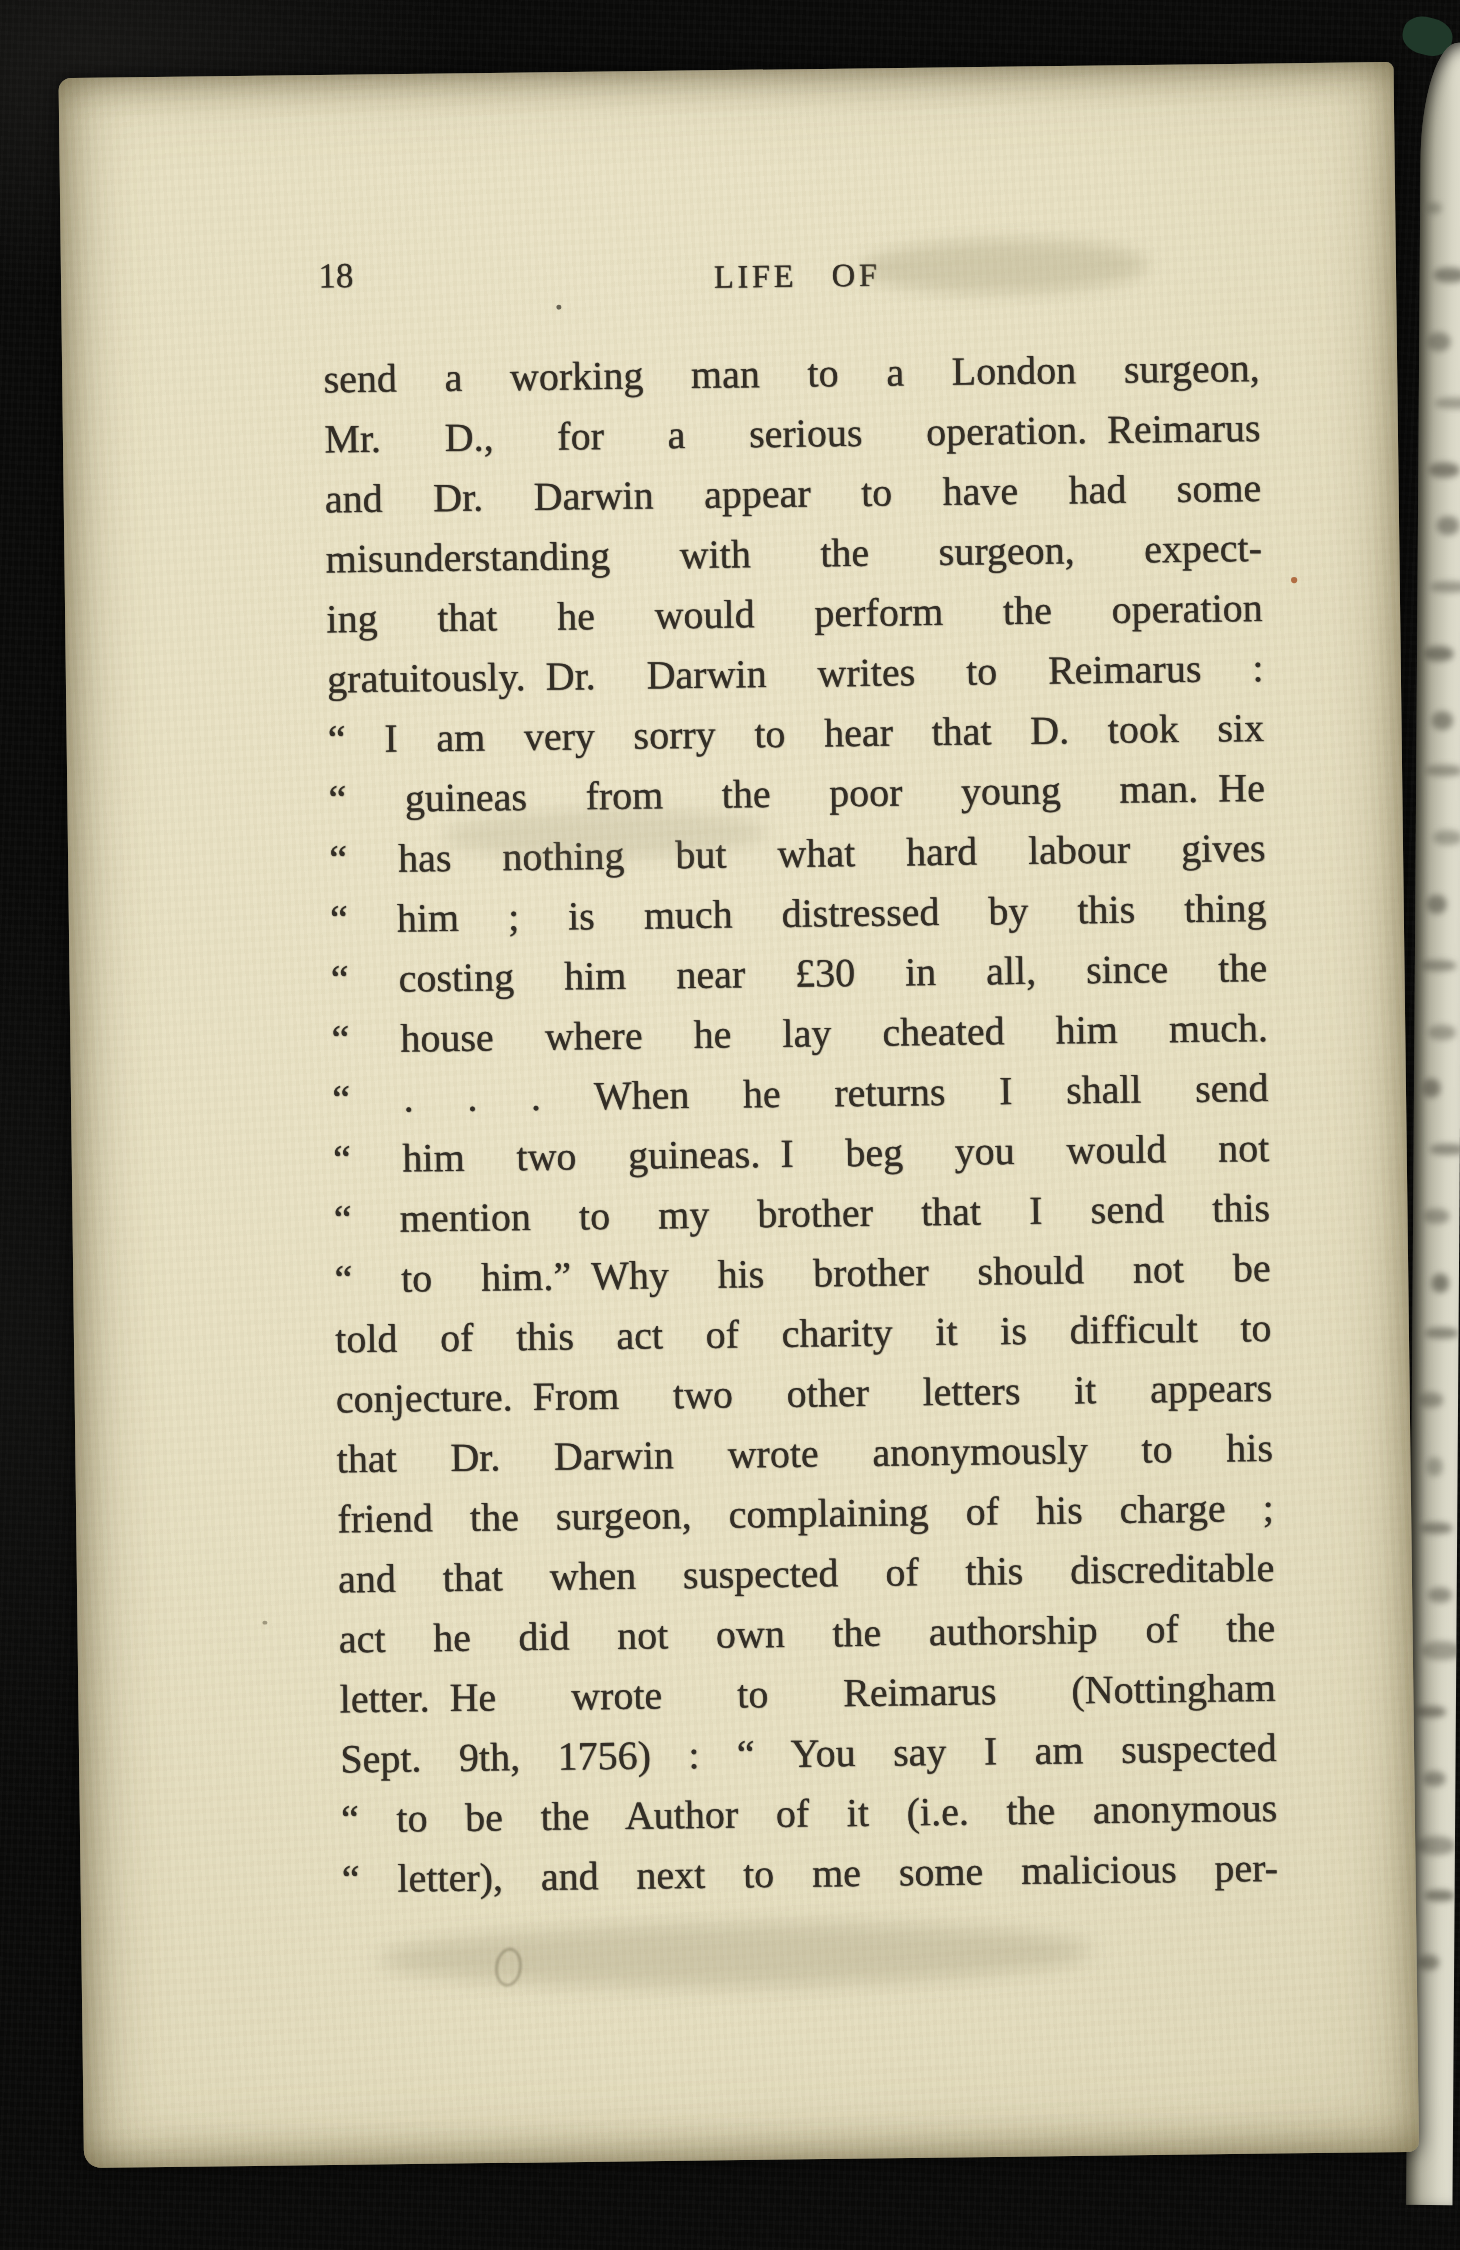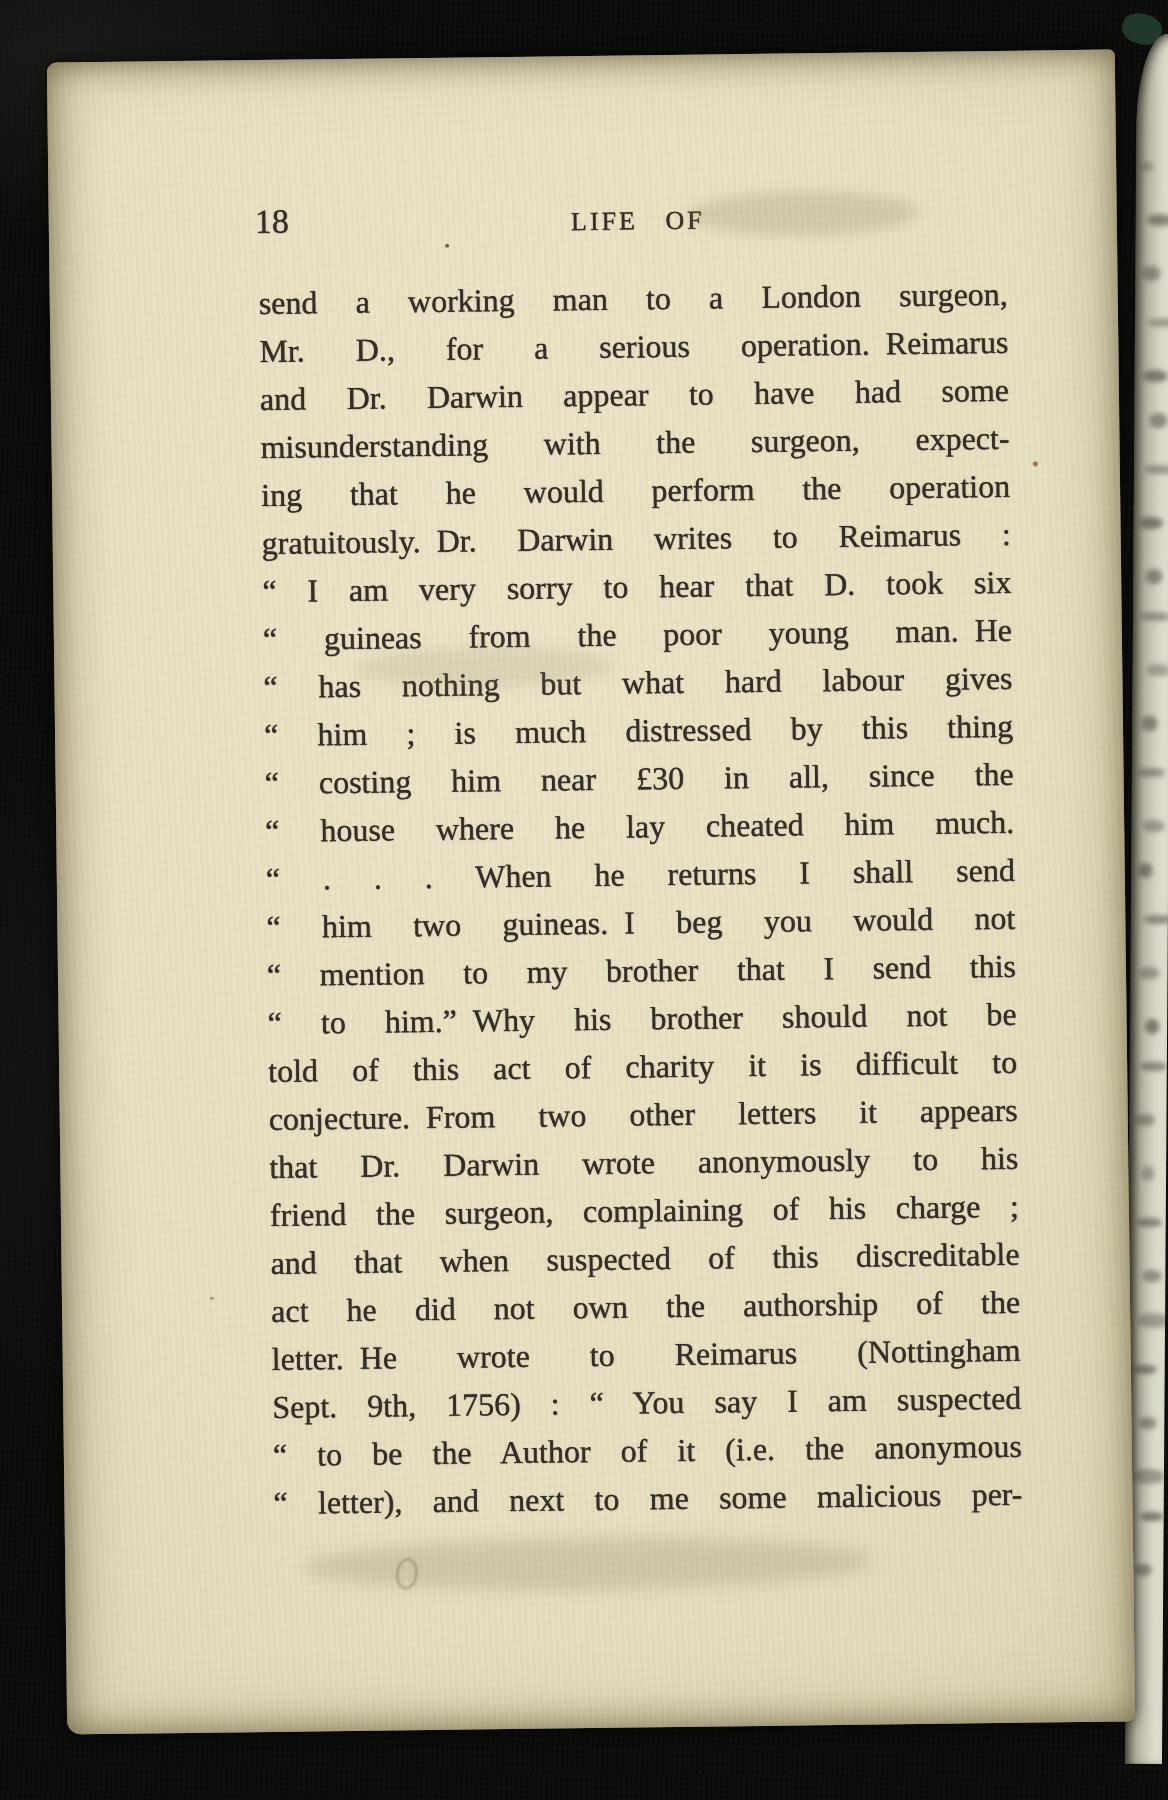--- a/index.html
+++ b/index.html
@@ -49,21 +49,21 @@
   }
   .page-grain{
     position:absolute;inset:0;border-radius:inherit;pointer-events:none;
     background:
       repeating-linear-gradient(88deg, rgba(120,105,70,.03) 0 3px, rgba(255,255,250,.02) 3px 6px),
       repeating-linear-gradient(-3deg, rgba(120,105,70,.02) 0 4px, rgba(0,0,0,0) 4px 9px);
   }
   .ink{color:#332e26;text-shadow:0 0 .9px rgba(51,46,38,.85), .4px .4px .7px rgba(51,46,38,.4);}
   .page-number{
     position:absolute;left:206px;top:142px;
-    font-size:34px;line-height:40px;text-align:right;
+    font-size:28px;line-height:40px;text-align:right;
   }
   .running-title{
     position:absolute;left:589px;top:150px;transform:translateX(-50%);
     font-size:26px;line-height:32px;letter-spacing:3px;word-spacing:18px;white-space:nowrap;
   }
   .body-text{
     position:absolute;left:209px;top:219px;width:749px;
   }
   .text-line{
     font-size:32px;line-height:48px;

